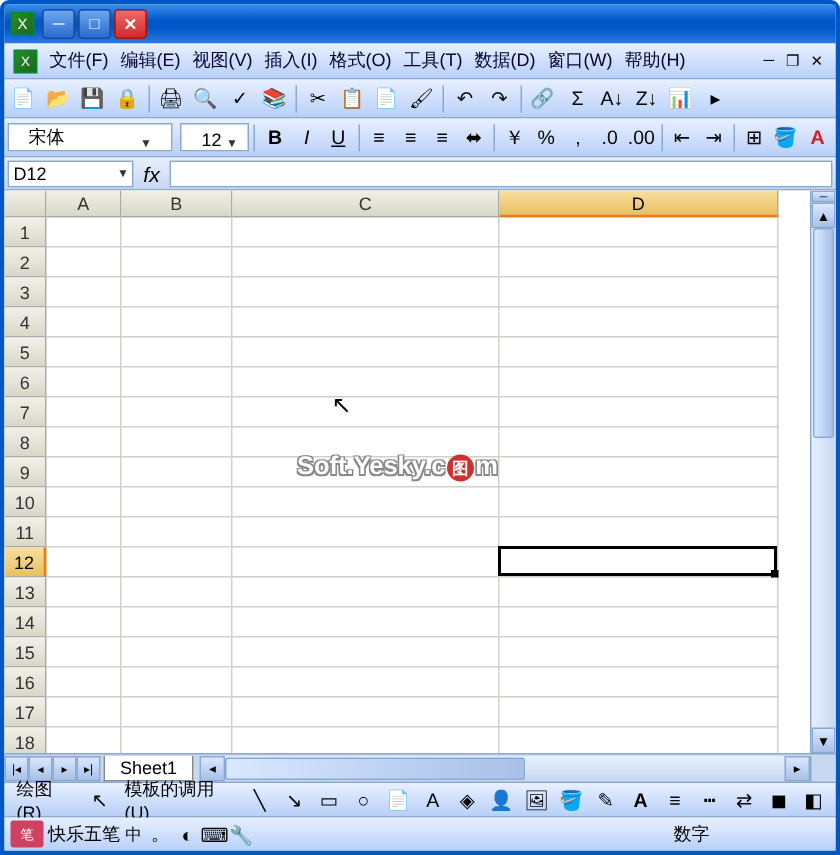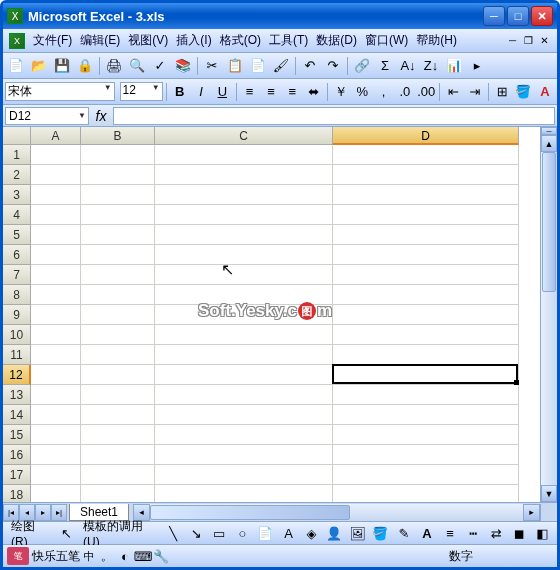--- a/index.html
+++ b/index.html
@@ -12,21 +12,21 @@
 .win-btn { width: 22px; height: 20px; background: linear-gradient(#6aa8f0,#2a6ad0); border: 1px solid #1a4a9a; border-radius: 3px; display: flex; align-items: center; justify-content: center; color: #fff; font-size: 11px; font-weight: bold; cursor: pointer; }
 .win-btn.close { background: linear-gradient(#f06a6a,#d02a2a); border-color: #9a1a1a; }
 .menubar { height: 24px; background: linear-gradient(#e8f0ff,#b8d0f8); display: flex; align-items: center; padding: 0 2px; border-bottom: 1px solid #8aa8d0; }
 .menu-icon { width: 16px; height: 16px; background: linear-gradient(135deg,#2a8a2a,#1a6a1a); border: 1px solid #083; margin: 0 4px; font-size: 9px; color: #fff; display: flex; align-items: center; justify-content: center; }
 .menu-item { padding: 4px 4px; color: #003; cursor: pointer; white-space: nowrap; }
 .doc-ctrl { margin-left: auto; display: flex; gap: 3px; padding-right: 4px; }
 .doc-btn { width: 13px; height: 13px; color: #000; font-size: 10px; display: flex; align-items: center; justify-content: center; cursor: pointer; }
 .toolbar { height: 26px; background: linear-gradient(#e8f0ff,#b8d0f8); display: flex; align-items: center; padding: 0 2px; border-bottom: 1px solid #8aa8d0; gap: 1px; }
 .tbar-btn { width: 22px; height: 22px; display: flex; align-items: center; justify-content: center; cursor: pointer; border-radius: 2px; font-size: 13px; }
 .tbar-sep { width: 1px; height: 18px; background: #8aa8d0; margin: 0 2px; }
-.tbar-combo { height: 19px; background: #fff; border: 1px solid #8aa8d0; display: flex; align-items: flex-start; padding: 0 2px; font-size: 12px; }
+.tbar-combo { height: 19px; background: #fff; border: 1px solid #8aa8d0; display: flex; align-items: flex-end; padding: 0 13px; font-size: 12px; }
 .tbar-combo .drop { margin-left: auto; font-size: 8px; color: #333; padding-left: 3px; cursor: pointer; }
 .formula-bar { height: 22px; background: linear-gradient(#e8f0ff,#c8d8f0); display: flex; align-items: center; border-bottom: 1px solid #8aa8d0; padding: 2px; gap: 3px; }
 .name-box { width: 84px; height: 18px; background: #fff; border: 1px solid #8aa8d0; display: flex; align-items: center; padding: 0 3px; position: relative; }
 .name-box .drop { position: absolute; right: 2px; font-size: 8px; color: #333; cursor: pointer; }
 .fx-btn { width: 18px; height: 18px; font-style: italic; font-size: 14px; display: flex; align-items: center; justify-content: center; cursor: pointer; }
 .formula-input { flex: 1; height: 18px; background: #fff; border: 1px solid #8aa8d0; }
 .grid-area { flex: 1; display: flex; background: #fff; position: relative; overflow: hidden; }
 .grid-main { flex: 1; position: relative; }
 .corner { position: absolute; left: 0; top: 0; width: 28px; height: 18px; background: linear-gradient(#f0f0e8,#d8d8c8); border-right: 1px solid #aaa; border-bottom: 1px solid #aaa; }
 .col-headers { position: absolute; left: 28px; top: 0; right: 0; height: 18px; display: flex; }
@@ -37,21 +37,21 @@
 .row-h.sel { background: linear-gradient(#f8e0a0,#e8c060); color: #000; border-right: 2px solid #e08020; }
 .cells { position: absolute; left: 28px; top: 18px; right: 0; bottom: 0; }
 .cell-row { display: flex; height: 20px; }
 .cell { border-right: 1px solid #d0d0c8; border-bottom: 1px solid #d0d0c8; height: 20px; }
 .active-cell { position: absolute; border: 2px solid #000; background: transparent; pointer-events: none; }
 .active-cell::after { content: ''; position: absolute; right: -3px; bottom: -3px; width: 5px; height: 5px; background: #000; }
 .note-box { position: absolute; border: 2px dotted #0a0; background: #fff; padding: 8px; }
 .note-title { color: #d00; font-weight: bold; font-size: 15px; text-align: center; margin-bottom: 8px; }
 .note-body { color: #00d; font-weight: bold; font-size: 14px; line-height: 1.3; }
 .cursor-arrow { position: absolute; font-size: 16px; color: #000; pointer-events: none; }
-.watermark { position: absolute; font-size: 17px; font-weight: bold; color: #fff; text-shadow: -1px -1px 0 #888, 1px -1px 0 #888, -1px 1px 0 #888, 1px 1px 0 #888; pointer-events: none; display: flex; align-items: center; }
+.watermark { position: absolute; font-size: 17px; font-weight: bold; color: #fff; text-shadow: -1px -1px 0 #888, 1px -1px 0 #888, -1px 1px 0 #888, 1px 1px 0 #888; pointer-events: none; display: flex; align-items: flex-end; }
 .watermark .red { width: 18px; height: 18px; background: #d03030; border-radius: 50%; display: inline-flex; align-items: center; justify-content: center; color: #fff; font-size: 11px; margin: 0 1px; text-shadow: none; }
 .vscroll { width: 17px; background: linear-gradient(90deg,#e8f0ff,#c8d8f0); border-left: 1px solid #8aa8d0; display: flex; flex-direction: column; }
 .scroll-btn { height: 17px; background: linear-gradient(#d8e8ff,#a8c0e8); border: 1px solid #8aa8d0; display: flex; align-items: center; justify-content: center; font-size: 9px; cursor: pointer; }
 .scroll-track { flex: 1; position: relative; }
 .scroll-thumb { position: absolute; left: 1px; right: 1px; background: linear-gradient(90deg,#d8e8ff,#a8c0e8); border: 1px solid #8aa8d0; border-radius: 2px; cursor: pointer; }
 .tabbar { height: 19px; background: #c8d8f0; display: flex; align-items: center; border-top: 1px solid #8aa8d0; }
 .tab-nav { width: 16px; height: 17px; background: linear-gradient(#d8e8ff,#a8c0e8); border: 1px solid #8aa8d0; display: flex; align-items: center; justify-content: center; font-size: 8px; cursor: pointer; }
 .sheet-tab { height: 17px; background: #fff; border: 1px solid #888; border-top: none; padding: 0 10px; line-height: 17px; font-size: 12px; margin-left: 2px; cursor: pointer; }
 .hscroll { flex: 1; height: 17px; background: linear-gradient(#e8f0ff,#c8d8f0); display: flex; margin-left: 4px; }
 .drawing-bar { height: 24px; background: linear-gradient(#e8f0ff,#b8d0f8); display: flex; align-items: center; padding: 0 4px; gap: 2px; border-top: 1px solid #8aa8d0; border-bottom: 1px solid #8aa8d0; }
@@ -60,21 +60,20 @@
 .ime-icon { width: 22px; height: 18px; background: #d04060; color: #fff; font-size: 9px; display: flex; align-items: center; justify-content: center; margin-right: 3px; border-radius: 2px; }
 .status-right { margin-left: auto; padding-right: 80px; }
 </style>
 </head>
 <body>
 
 <div class="window">
 
   <div class="titlebar">
     <div class="titlebar-icon">X</div>
-    <div class="titlebar-text">Microsoft Excel - 3.xls</div>
     <div class="win-btns">
       <div class="win-btn">─</div>
       <div class="win-btn">□</div>
       <div class="win-btn close">✕</div>
     </div>
   </div>
 
   <div class="menubar">
     <div class="menu-icon">X</div>
     <div class="menu-item">文件(F)</div>

